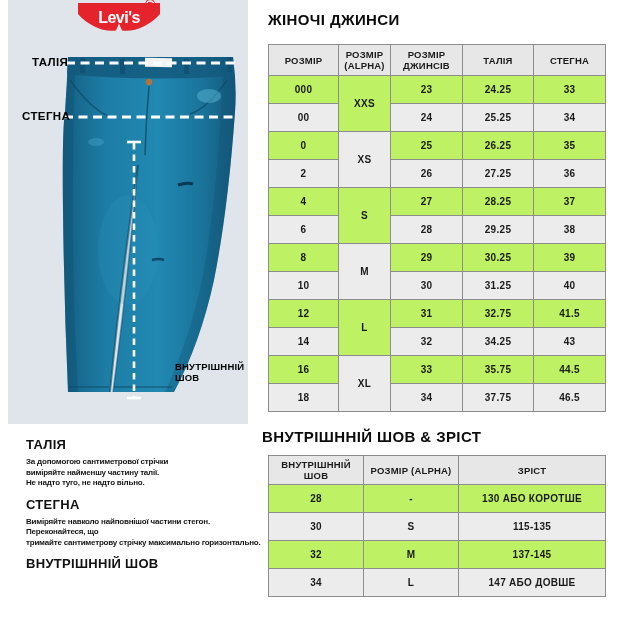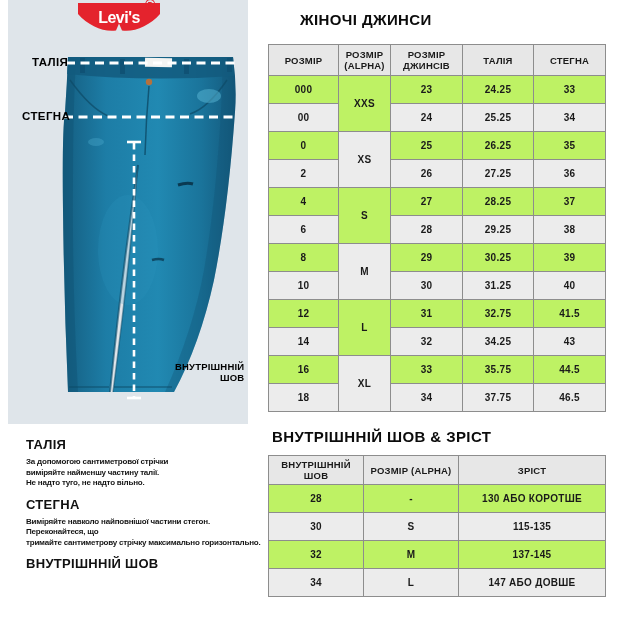--- a/index.html
+++ b/index.html
@@ -5,33 +5,33 @@
   :root{
     --red:#e4232d; --panel:#dfe5ea; --border:#8d8d8d;
     --head-bg:#e7e7e7; --shade:#ececec; --txt:#111;
   }
   *{margin:0;padding:0;box-sizing:border-box;}
   html,body{background:#fff;}
   body{font-family:"Liberation Sans","DejaVu Sans",sans-serif;color:var(--txt);}
   #canvas{position:relative;width:630px;height:630px;background:#fff;overflow:hidden;}
 
   
-  .panel{position:absolute;left:8px;top:0;width:240px;height:424px;background:var(--panel);text-align:right;}
+  .panel{position:absolute;left:8px;top:0;width:240px;height:424px;background:var(--panel);}
   .logo{position:absolute;left:69px;top:2px;width:84px;height:37px;}
   .reg{position:absolute;left:137px;top:-2px;font-size:14px;font-weight:bold;color:var(--red);line-height:1;}
   .jeans-svg{position:absolute;left:0;top:0;width:240px;height:424px;}
   .meas-label{position:absolute;font-weight:bold;color:#000;}
   .lbl-waist{left:24px;top:56px;font-size:11.5px;letter-spacing:.4px;}
   .lbl-hips{left:14px;top:110px;font-size:11.5px;letter-spacing:.4px;}
   .lbl-inseam{left:167px;top:362px;font-size:9.5px;line-height:10.5px;white-space:pre;letter-spacing:.2px;}
 
   
   .section-title{position:absolute;font-size:15px;font-weight:bold;letter-spacing:.4px;color:#0b0b0b;}
-  .title-main{left:268px;top:11px;margin-left:32px;}
-  .title-inseam{left:272px;top:428px;}
+  .title-main{left:268px;top:11px;}
+  .title-inseam{left:262px;top:428px;}
 
   
   table{position:absolute;border-collapse:collapse;table-layout:fixed;background:#fff;}
   #size-table{left:268px;top:44px;}
   #inseam-table{left:268px;top:455px;}
   th,td{border:1px solid var(--border);text-align:center;vertical-align:middle;
         font-weight:bold;color:#1a1a1a;overflow:hidden;}
   th{background:var(--head-bg);font-size:9.5px;line-height:11px;white-space:pre-line;height:31px;letter-spacing:.2px;}
   td{font-size:10px;height:28px;letter-spacing:.3px;}
   #inseam-table th{height:29px;}

